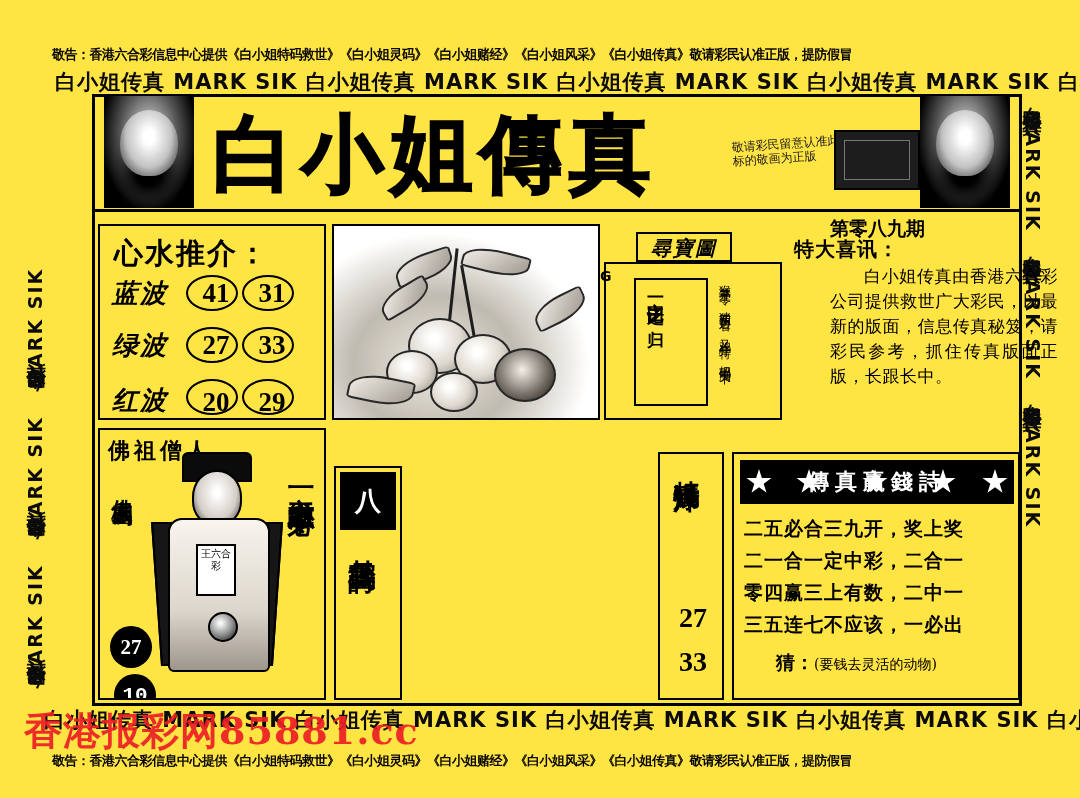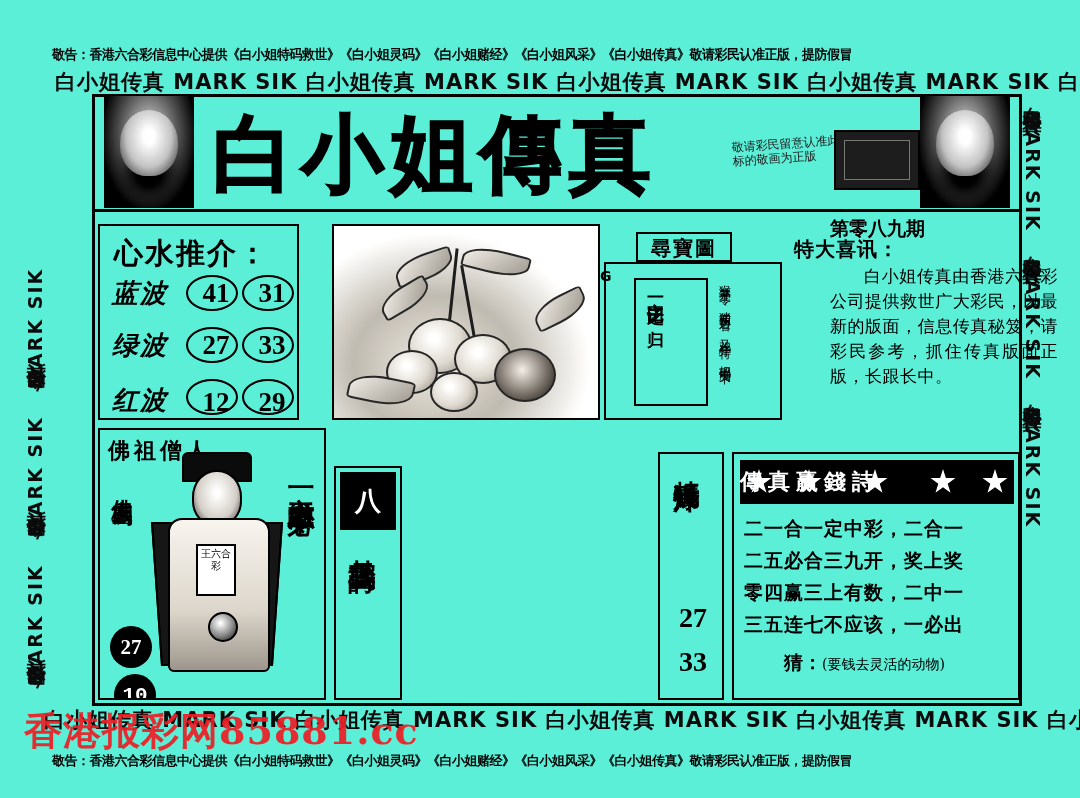--- a/index.html
+++ b/index.html
@@ -10,21 +10,21 @@
   body {
     width: 1080px;
     height: 798px;
     font-family: "DejaVu Sans", sans-serif;
     overflow: hidden;
   }
   .page {
     position: relative;
     width: 1080px;
     height: 798px;
-    background: #5eead4;
+    background: #fde047;
     filter: contrast(1.05);
   }
 
   
   .v-text {
     writing-mode: vertical-rl;
     text-orientation: upright;
     letter-spacing: 2px;
   }
 
@@ -164,21 +164,21 @@
     font-size: 19px;
     font-weight: bold;
     color: #000;
     white-space: nowrap;
   }
 
   
   .lucky-box {
     position: absolute;
     left: 98px; top: 224px;
-    width: 201px; height: 196px;
+    width: 228px; height: 196px;
     border: 2px solid #000;
     box-sizing: border-box;
   }
   .lucky-title {
     position: absolute;
     left: 14px; top: 8px;
     font-size: 29px;
     font-weight: bold;
     font-family: "DejaVu Serif", serif;
     letter-spacing: 2px;
@@ -353,20 +353,21 @@
     left: 636px; top: 232px;
     width: 96px; height: 30px;
     border: 2px solid #000;
     font-size: 20px;
     font-weight: bold;
     font-family: "DejaVu Serif", serif;
     text-align: center;
     line-height: 28px;
     box-sizing: border-box;
     letter-spacing: 2px;
+    font-style: italic;
   }
   .treasure-box {
     position: absolute;
     left: 604px; top: 262px;
     width: 178px; height: 158px;
     border: 2px solid #000;
     box-sizing: border-box;
   }
   .treasure-inner {
     position: absolute;
@@ -525,21 +526,21 @@
     border: 2px solid #000;
     box-sizing: border-box;
   }
   .star-banner {
     position: absolute;
     left: 6px; top: 6px;
     width: 274px; height: 44px;
     background: #000;
     display: flex;
     align-items: center;
-    justify-content: flex-start;
+    justify-content: center;
   }
   .star-banner .txt {
     color: #fff;
     font-size: 22px;
     font-weight: bold;
     font-family: "DejaVu Serif", serif;
     letter-spacing: 6px;
     z-index: 2;
   }
   .star {
@@ -558,21 +559,20 @@
     font-family: "DejaVu Serif", serif;
     font-weight: bold;
     letter-spacing: 1px;
   }
   .win-guess {
     position: absolute;
     left: 42px; top: 196px;
     font-size: 19px;
     font-family: "DejaVu Serif", serif;
     font-weight: bold;
-    margin-left: 8px;
   }
   .win-guess .small {
     font-size: 14px;
     font-weight: normal;
   }
 
   
   .watermark {
     position: absolute;
     left: 24px; top: 706px;
@@ -623,21 +623,21 @@
     <div class="lucky-row" style="top:98px;">
       <span class="lbl">绿波</span>
       <span class="num">27</span>
       <span class="num">33</span>
     </div>
     <div class="ellipse" style="left:86px; top:101px;"></div>
     <div class="ellipse" style="left:142px; top:101px;"></div>
 
     <div class="lucky-row" style="top:150px;align-items:flex-end;">
       <span class="lbl">红波</span>
-      <span class="num">12</span>
+      <span class="num">20</span>
       <span class="num">29</span>
     </div>
     <div class="ellipse" style="left:86px; top:153px;"></div>
     <div class="ellipse" style="left:142px; top:153px;"></div>
   </div>
 
   <div class="monk-box">
     <div class="monk-title">佛祖僧人</div>
     <div class="monk-side-text v-text">佛人靈碼</div>
 
@@ -703,22 +703,22 @@
   <div class="win-box">
     <div class="star-banner">
       <div class="star" style="left:6px;"></div>
       <div class="star" style="left:56px;"></div>
       <div class="star" style="left:122px;"></div>
       <div class="star" style="left:190px;"></div>
       <div class="star" style="left:242px;"></div>
       <div class="txt">傳真贏錢詩</div>
     </div>
     <div class="win-lines">
+      <div>二五必合三九开，奖上奖</div>
       <div>二一合一定中彩，二合一</div>
-      <div>二五必合三九开，奖上奖</div>
       <div>零四赢三上有数，二中一</div>
       <div>三五连七不应该，一必出</div>
     </div>
     <div class="win-guess">
       <span>猜：</span><span class="small">(要钱去灵活的动物)</span>
     </div>
   </div>
 
   <div class="watermark">香港报彩网85881.cc</div>
   <div class="bottom-disclaimer">敬告：香港六合彩信息中心提供《白小姐特码救世》《白小姐灵码》《白小姐赌经》《白小姐风采》《白小姐传真》敬请彩民认准正版，提防假冒</div>

